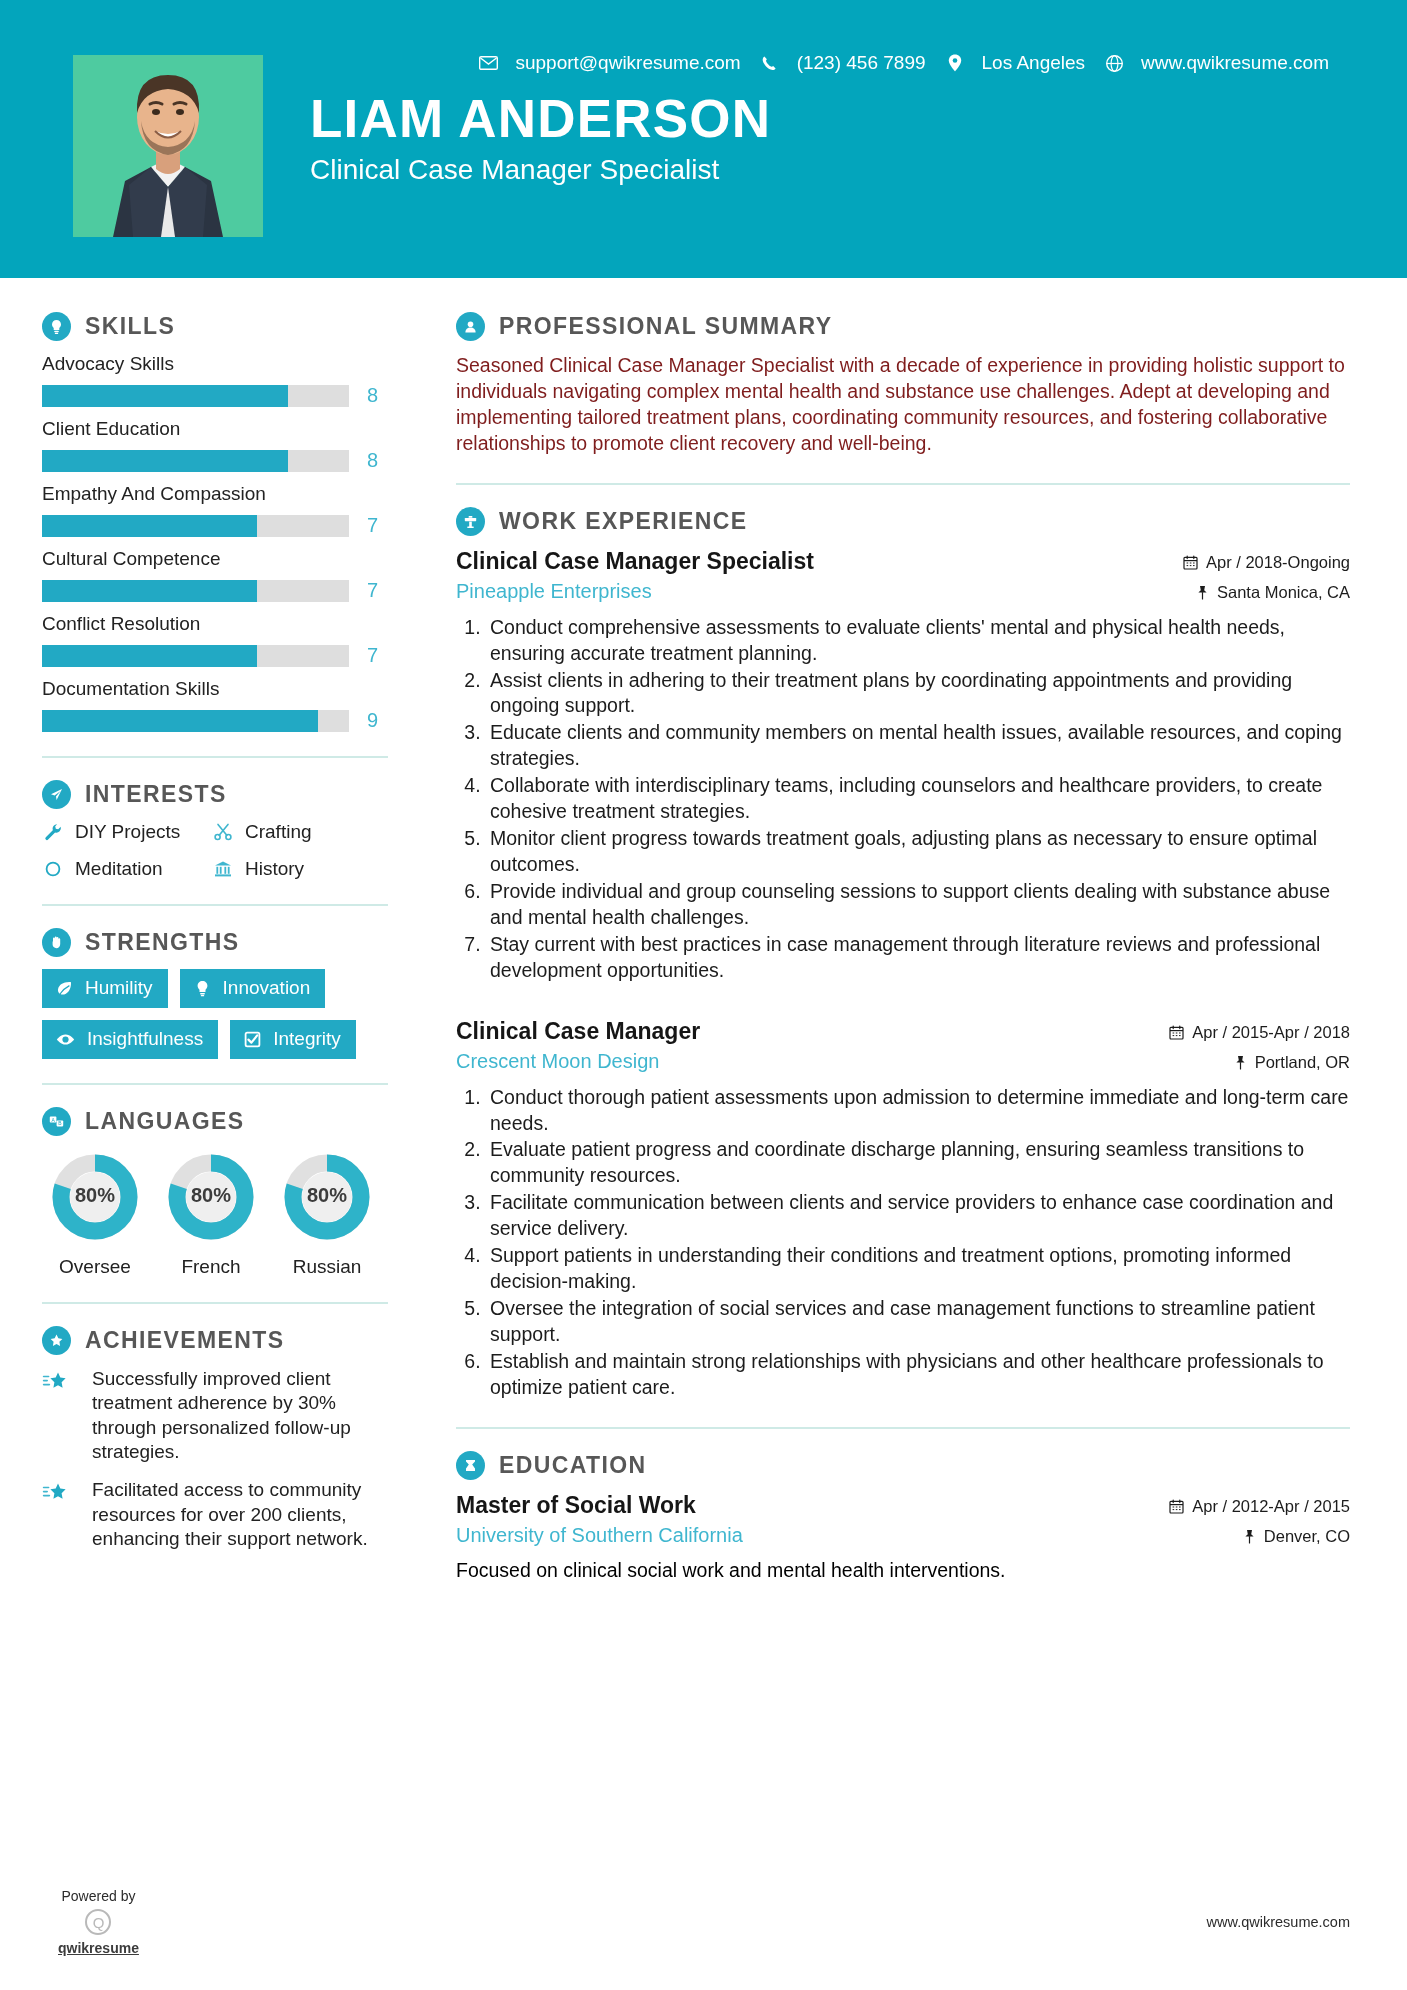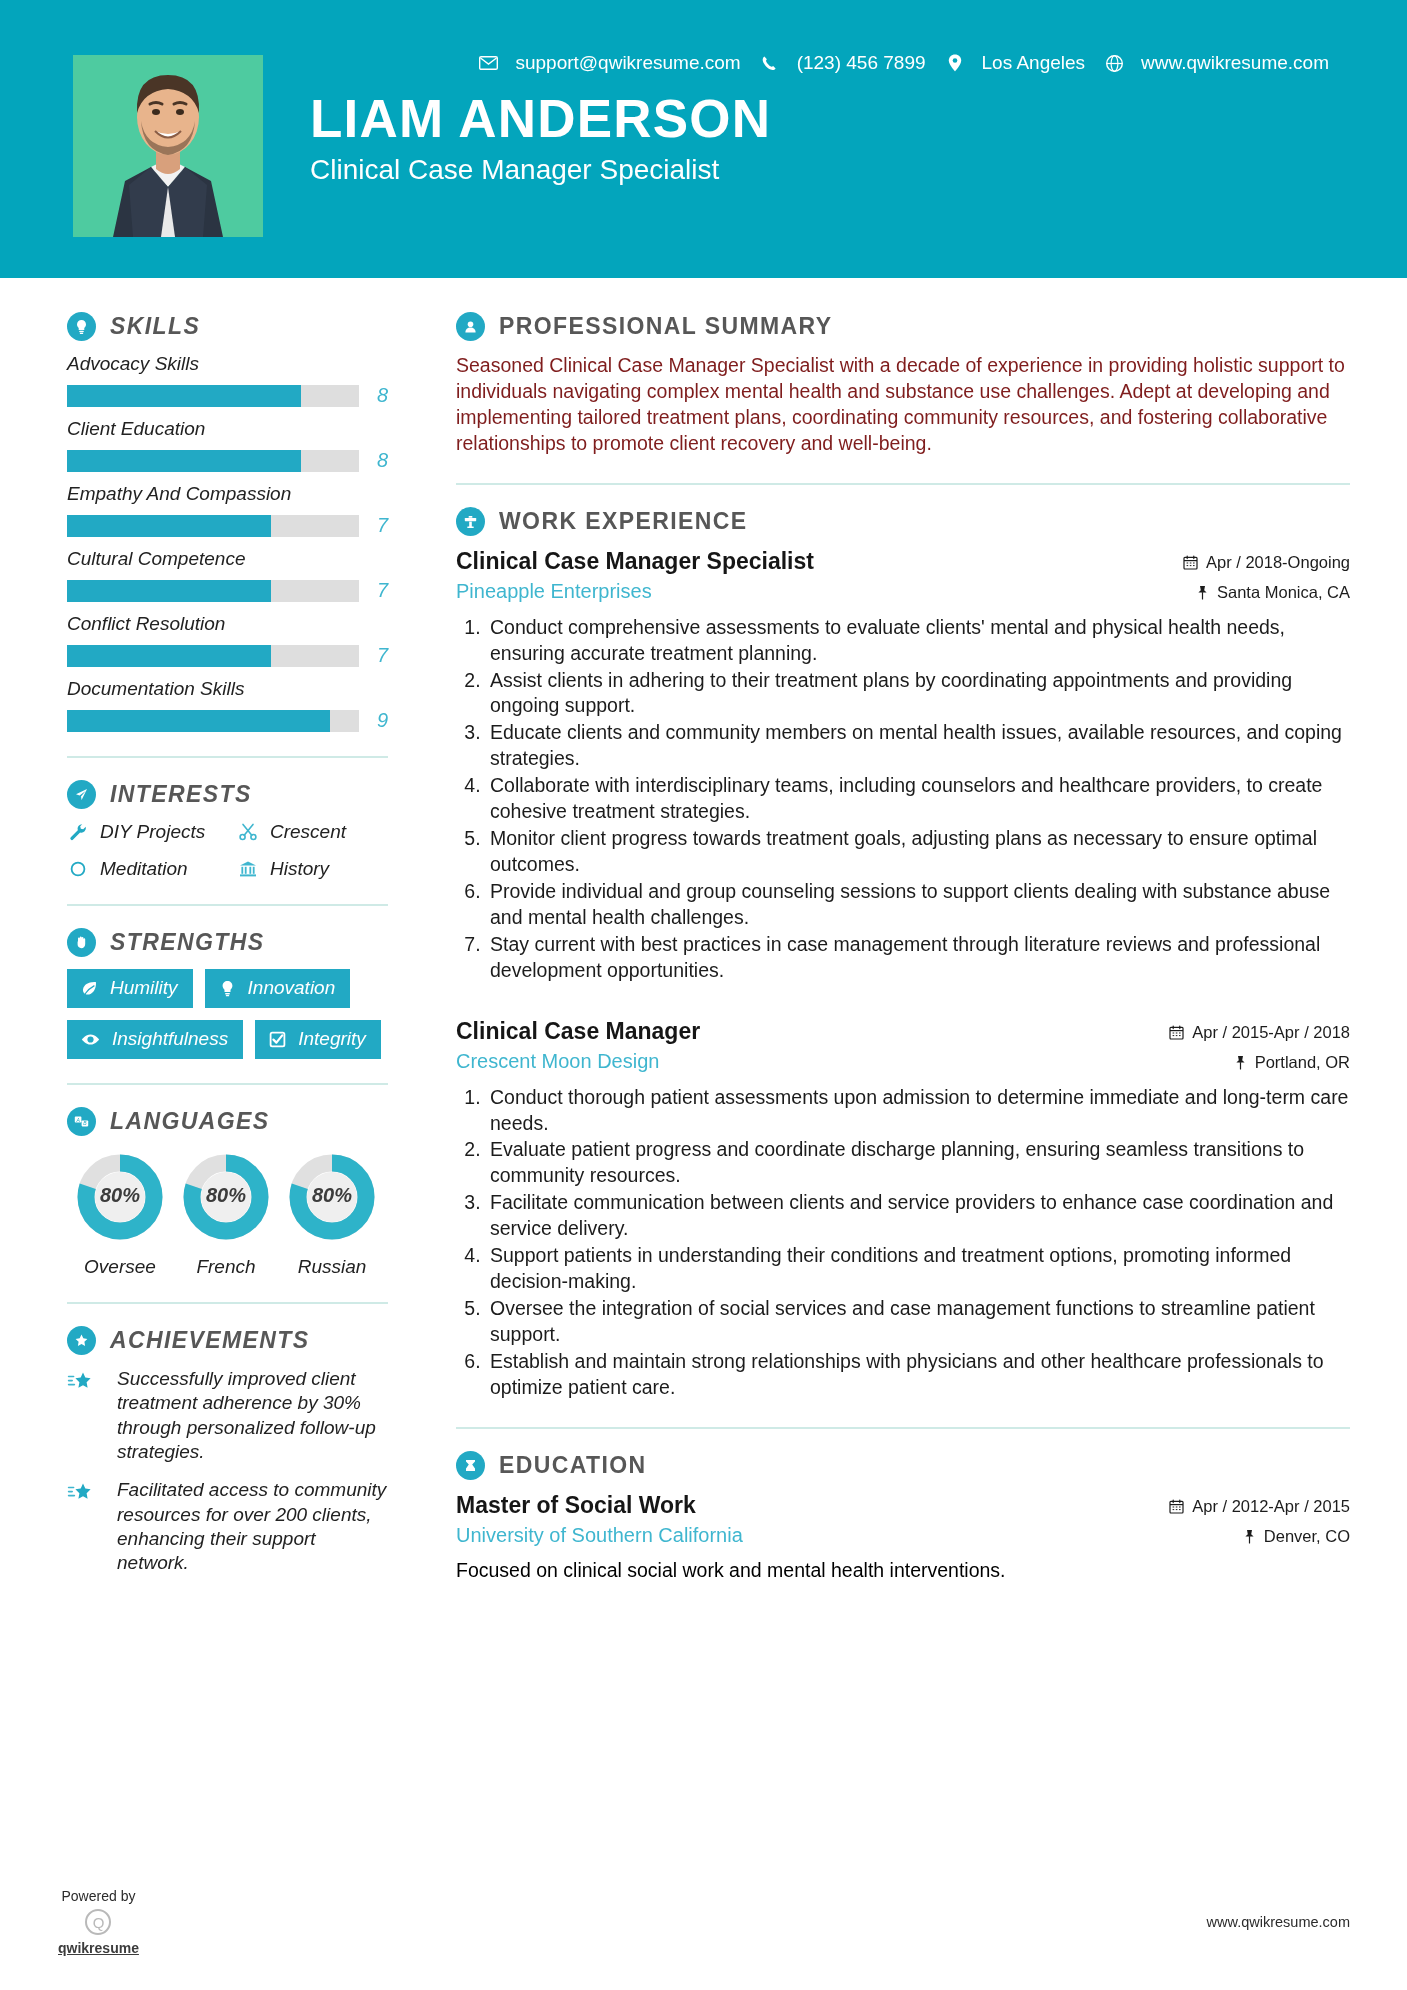--- a/index.html
+++ b/index.html
@@ -78,24 +78,23 @@
   }
   .contact-icon svg { display:block; }
 
   
   .body-wrap {
     display: flex;
     padding-top: 6px;
   }
   .sidebar {
     width: 400px;
-    padding-left: 67px;
+    padding-left: 42px;
     padding-right: 12px;
     padding-top: 28px;
-    font-style: italic;
   }
   .main {
     flex: 1;
     padding-left: 56px;
     padding-right: 57px;
     padding-top: 28px;
   }
 
   
   .sec-head {
@@ -485,21 +484,21 @@
               <span>DIY Projects</span>
             </div>
             <div class="interest-item">
               <span class="ico">
                 <svg width="20" height="20" viewBox="0 0 20 20">
                   <circle cx="4.6" cy="15" r="2.5" fill="none" stroke="#3fb6cf" stroke-width="1.6"></circle>
                   <circle cx="15.4" cy="15" r="2.5" fill="none" stroke="#3fb6cf" stroke-width="1.6"></circle>
                   <path d="M6.2 13.3 L15 2.4 M13.8 13.3 L5 2.4" stroke="#3fb6cf" stroke-width="1.6" fill="none" stroke-linecap="round"></path>
                 </svg>
               </span>
-              <span>Crescent</span>
+              <span>Crafting</span>
             </div>
             <div class="interest-item">
               <span class="ico">
                 <svg width="20" height="20" viewBox="0 0 20 20">
                   <circle cx="10" cy="10" r="6.4" fill="none" stroke="#22a9c4" stroke-width="1.8"></circle>
                 </svg>
               </span>
               <span>Meditation</span>
             </div>
             <div class="interest-item">

